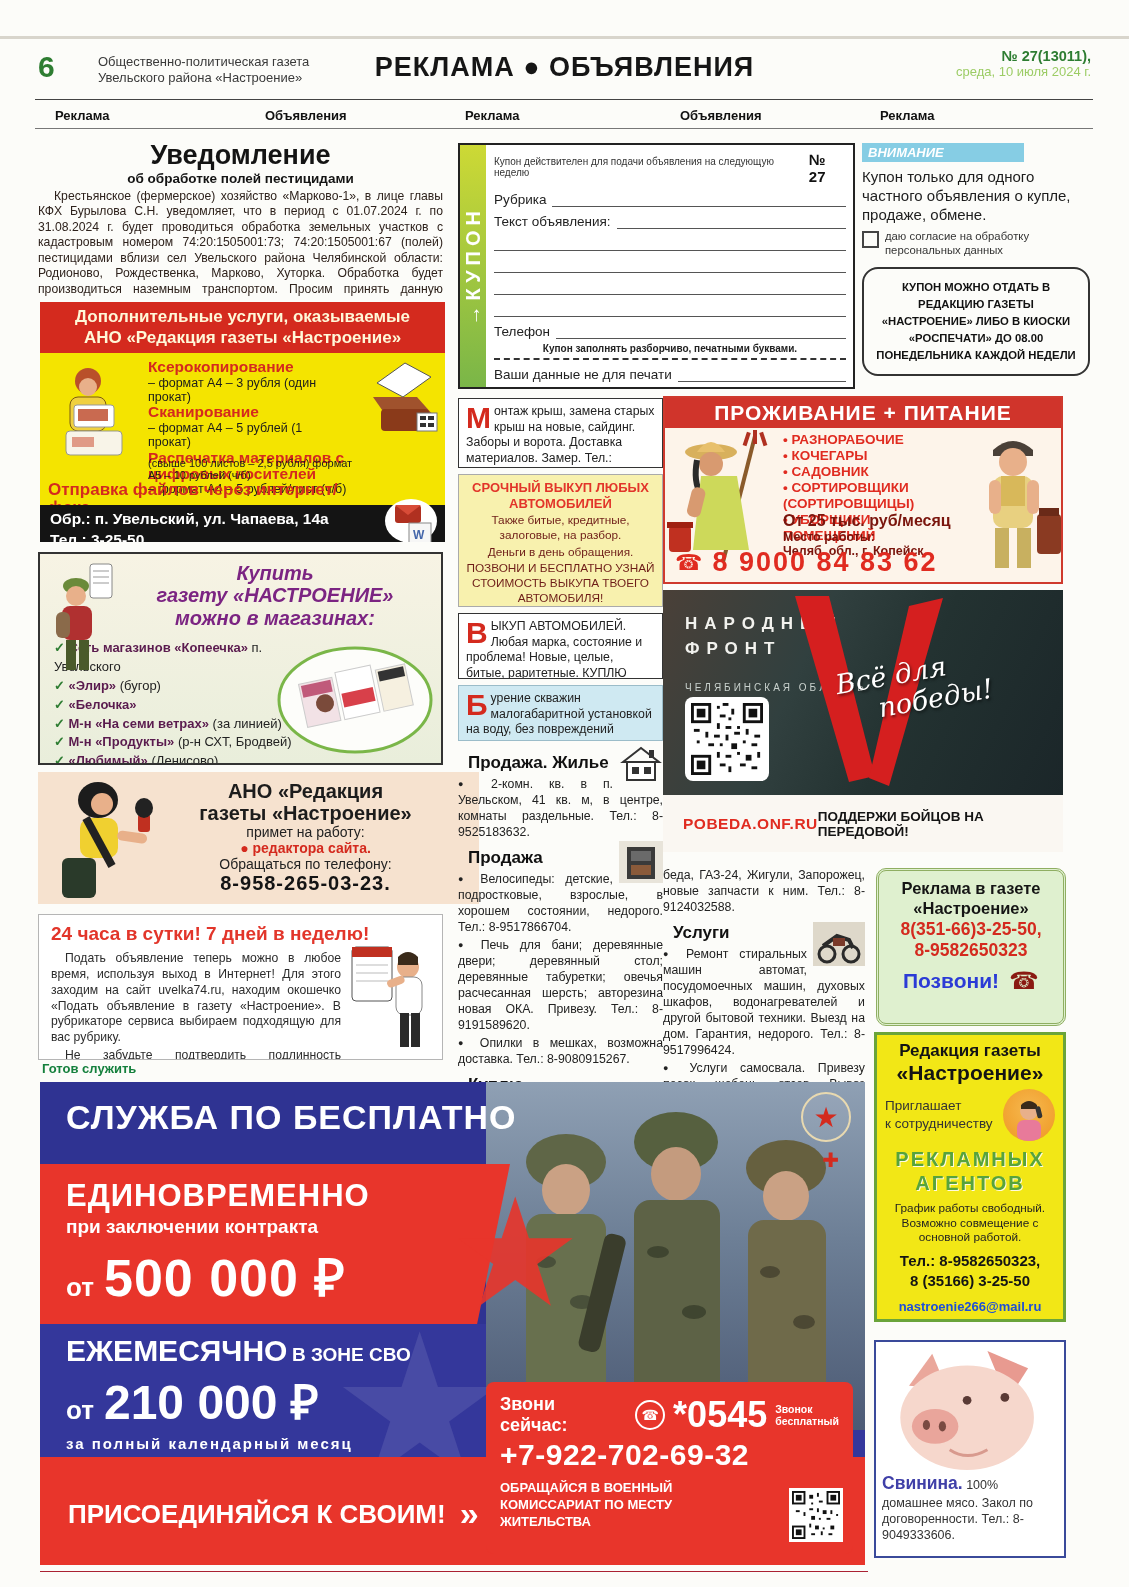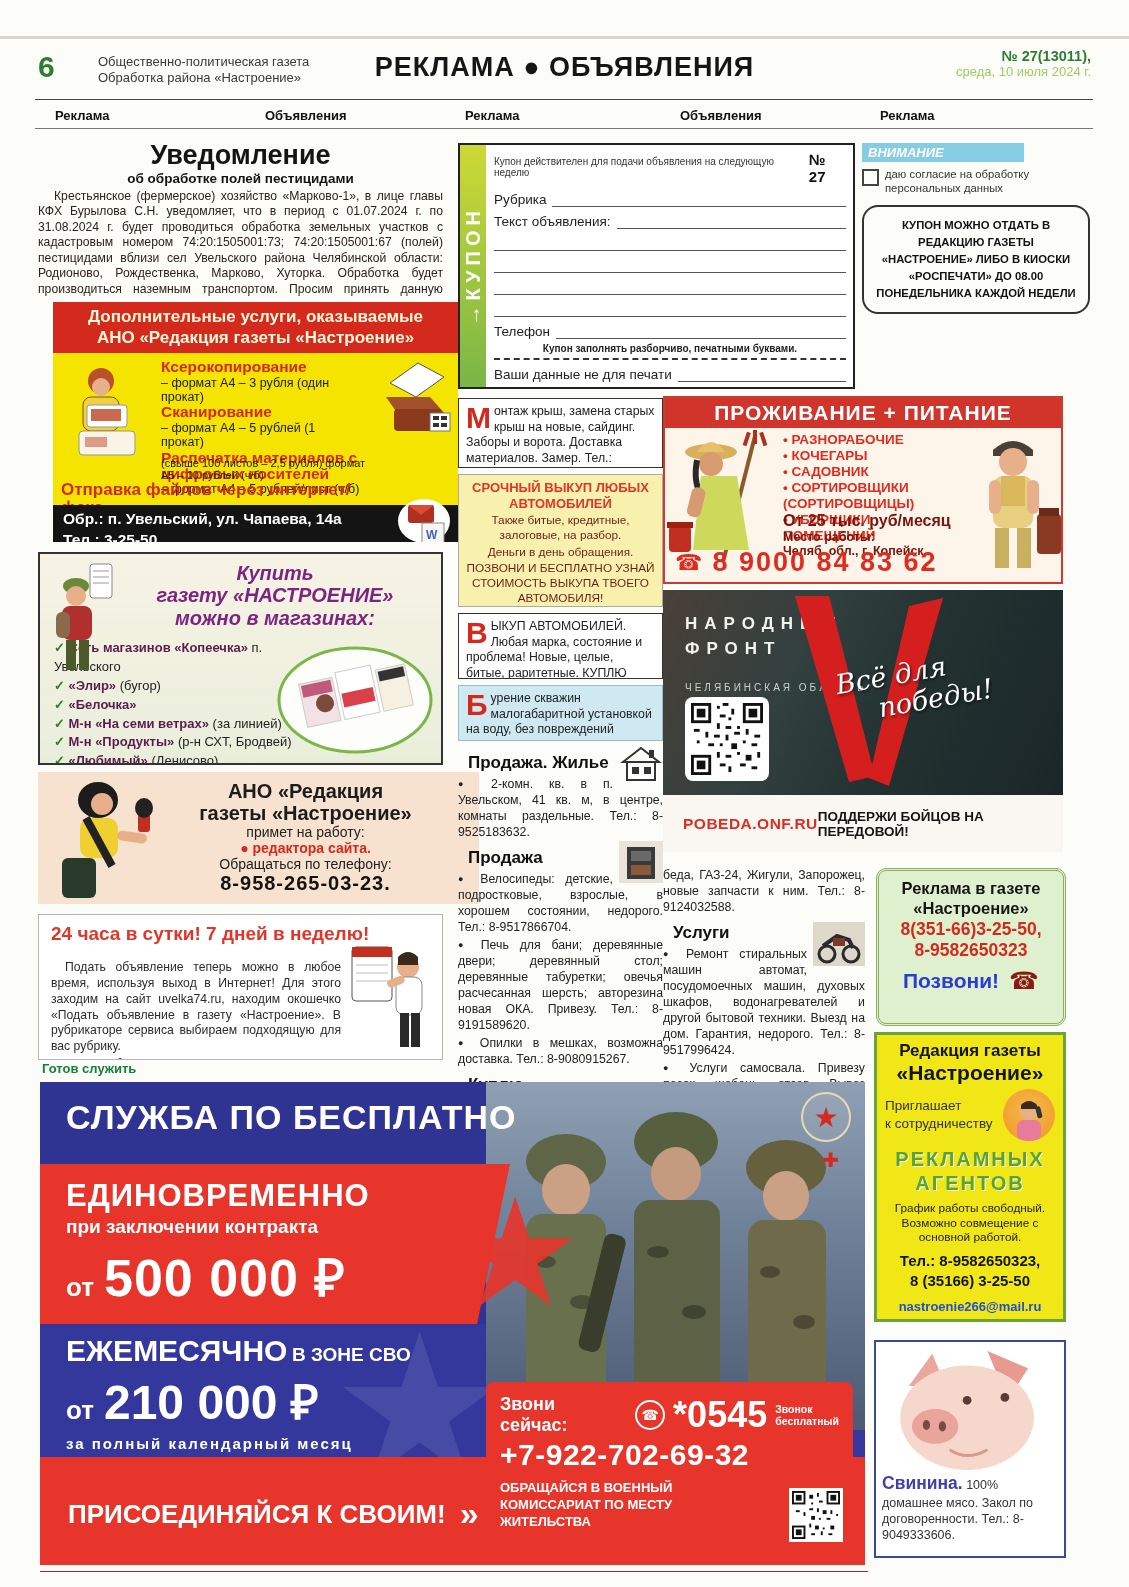--- a/index.html
+++ b/index.html
@@ -16,21 +16,21 @@
   #issue-date{font-size:13px;color:#9ccc65;}
   #rule1{left:35px;top:99px;width:1058px;height:0;border-top:1.5px solid #444;}
   .col-label{top:108px;font-size:13px;font-weight:bold;color:#111;}
   #rule2{left:35px;top:128px;width:1058px;height:0;border-top:1px solid #777;}
   
   #notice{left:38px;top:140px;width:405px;height:158px;overflow:hidden;color:#2e221c;}
   #notice h1{margin:0;text-align:center;font-size:27px;color:#141414;}
   #notice h2{margin:0;text-align:center;font-size:13.5px;color:#141414;}
   #notice p{margin:3px 0 0 0;font-size:12.2px;line-height:1.27;text-align:justify;text-indent:16px;}
   
-  #services{left:53px;top:302px;width:405px;height:240px;overflow:hidden;}
+  #services{left:40px;top:302px;width:405px;height:240px;overflow:hidden;}
   #services .hdr{background:#d42a1e;color:#fff8d8;font-weight:bold;font-size:17px;text-align:center;line-height:1.22;padding:5px 4px;}
   #services .body{position:relative;background:#f4e400;height:152px;}
   #services .svc-name{color:#d42a1e;font-weight:bold;font-size:15.5px;line-height:1.05;}
   #services .svc-det{color:#1c1c1c;font-size:12.5px;line-height:1.15;}
   #services .svc-det2{color:#1c1c1c;font-size:11px;}
   #svc-list{position:absolute;left:108px;top:6px;width:200px;}
   #svc-send{position:absolute;left:8px;top:118px;width:320px;}
   #services .ftr{position:relative;background:#141414;color:#fff;font-weight:bold;font-size:15.5px;line-height:1.3;padding:4px 10px;height:40px;}
   
   #buyad{left:38px;top:552px;width:405px;height:213px;border:2px solid #333;box-sizing:border-box;
@@ -42,21 +42,21 @@
   #buy-list .shop{font-weight:bold;color:#5a1b4e;}
   
   #hiread{left:38px;top:772px;width:405px;height:132px;background:#f6e2cf;overflow:hidden;padding-left:36px;}
   #hiread .txt{position:absolute;left:140px;top:8px;width:255px;text-align:center;}
   #hiread .t1{font-size:20px;font-weight:bold;color:#1c1c1c;line-height:1.1;}
   #hiread .t2{font-size:14px;color:#222;}
   #hiread .pos{font-size:14px;font-weight:bold;color:#d42a1e;}
   #hiread .ph{font-size:20px;font-weight:bold;color:#141414;letter-spacing:1px;}
   
   #online{left:38px;top:914px;width:405px;height:146px;background:#fff;border:1px solid #b5b5b5;box-sizing:border-box;overflow:hidden;}
-  #online .hdr{color:#e2352a;font-weight:bold;font-size:19px;margin:8px 12px 15px 12px;}
+  #online .hdr{color:#e2352a;font-weight:bold;font-size:19px;margin:8px 12px 6px 12px;}
   #online p{margin:2px 12px;width:290px;font-size:12.2px;line-height:1.3;text-indent:14px;color:#2c2c2c;text-align:justify;}
   
   #kicker{left:42px;top:1061px;font-size:13px;font-weight:bold;color:#15803d;}
   
   #army{left:40px;top:1082px;width:825px;height:483px;background:#2f3392;overflow:hidden;}
   #army .photo{position:absolute;left:446px;top:0;width:379px;height:348px;
         background:linear-gradient(180deg,#8fa0b4 0%,#6d7f96 45%,#4c5a74 100%);z-index:1;}
   #army .title{position:absolute;left:26px;top:16px;z-index:4;color:#fff;font-weight:bold;font-size:34px;letter-spacing:1px;}
   #army .redblock{position:absolute;left:0;top:82px;width:470px;height:160px;background:#e8352b;z-index:2;
         clip-path:polygon(0 0,100% 0,93% 100%,0 100%);color:#fff;padding:14px 0 0 26px;box-sizing:border-box;}
@@ -185,21 +185,21 @@
 </head>
 <body>
 
 <div id="page">
 
   <div id="top-edge"></div>
 
   <div class="abs" id="pagenum">6</div>
   <div class="abs" id="paper-name">
     <div>Общественно-политическая газета</div>
-    <div>Обработка района «Настроение»</div>
+    <div>Увельского района «Настроение»</div>
   </div>
   <div class="abs" id="section-title">РЕКЛАМА  ●  ОБЪЯВЛЕНИЯ</div>
   <div class="abs" id="issue-box">
     <div id="issue-no">№ 27(13011),</div>
     <div id="issue-date">среда, 10 июля 2024 г.</div>
   </div>
   <div class="abs" id="rule1"></div>
   <span class="abs col-label" style="left:55px">Реклама</span>
   <span class="abs col-label" style="left:265px">Объявления</span>
   <span class="abs col-label" style="left:465px">Реклама</span>
@@ -375,20 +375,21 @@
       <div class="frow">
         <span class="lbl">Ваши данные не для печати</span>
           <span class="uline"></span>
       </div>
       <div class="fullline"></div>
     </div>
   </div>
 
   <div class="abs" id="attn">
     <div class="band">ВНИМАНИЕ</div>
+    <div class="body">Купон только для одного частного объявления о купле, продаже, обмене.</div>
     <div class="consent">
       <span class="cb"></span>
       <span>даю согласие на обработку персональных данных</span>
     </div>
     <div class="roundbox">КУПОН МОЖНО ОТДАТЬ В РЕДАКЦИЮ ГАЗЕТЫ «НАСТРОЕНИЕ» ЛИБО В КИОСКИ «РОСПЕЧАТИ» ДО 08.00 ПОНЕДЕЛЬНИКА КАЖДОЙ НЕДЕЛИ</div>
   </div>
 
   <div class="abs clsbox" id="roof">
     <span class="dropcap">М</span><span>онтаж крыш, замена старых крыш на новые, сайдинг. Заборы и ворота. Доставка материалов. Замер. Тел.: 89048128030.</span>
   </div>

